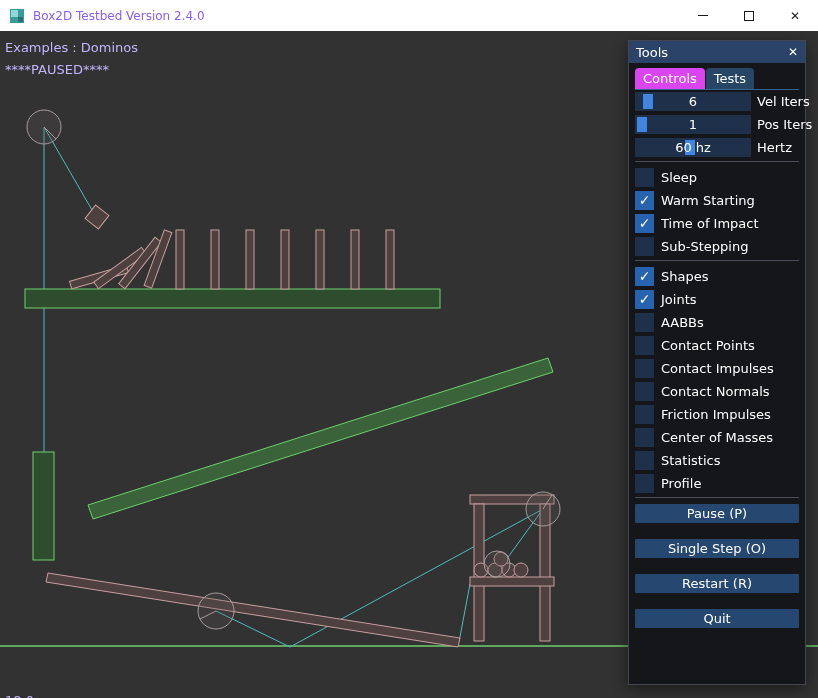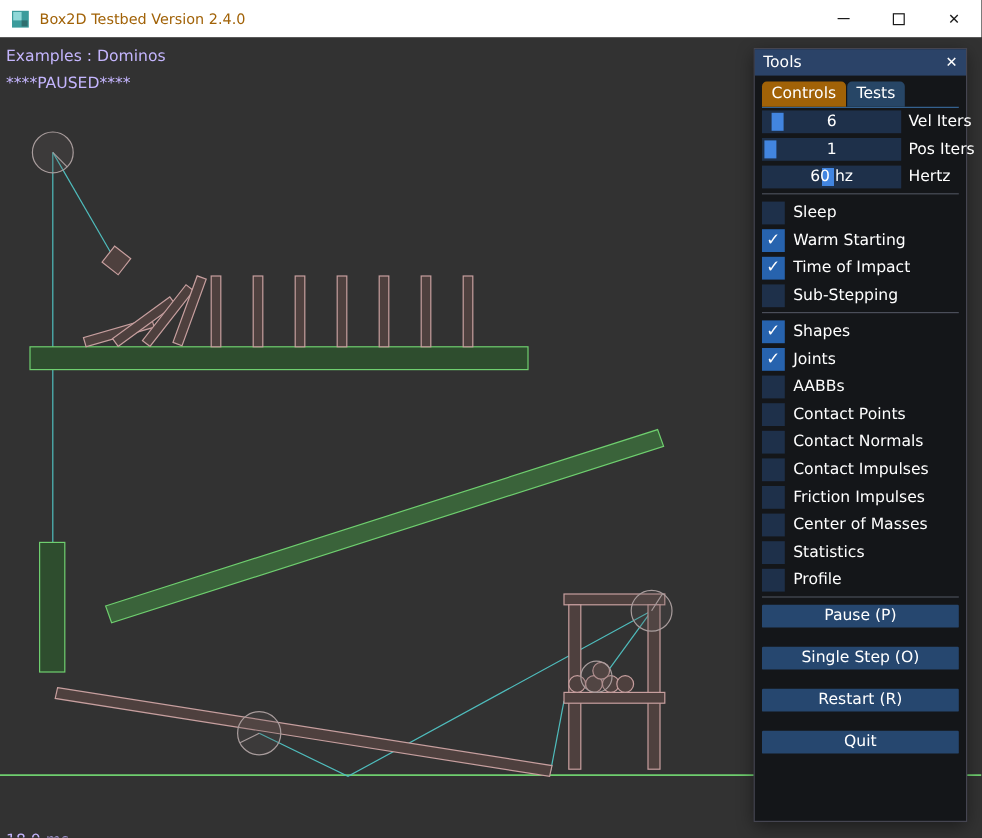--- a/index.html
+++ b/index.html
@@ -10,21 +10,21 @@
     position: relative;
     overflow: hidden;
   }
   
   .titlebar {
     height: 31px; background: #ffffff;
     display: flex; align-items: center;
     position: relative; z-index: 20;
   }
   .app-icon { margin-left: 9px; width: 16px; height: 16px; display: inline-block; }
-  .win-title { margin-left: 8px; font-size: 12px; color: #a16207; }
+  .win-title { margin-left: 8px; font-size: 12px; color: #8b5cf6; }
   .caption-buttons { margin-left: auto; display: flex; height: 31px; }
   .cap-btn {
     width: 46px; height: 31px; display: flex;
     align-items: center; justify-content: center;
     font-size: 12px; color: #1a1a1a; cursor: default;
   }
   .min-bar { width: 10px; height: 1px; background: #1a1a1a; display: inline-block; }
   .max-box { width: 10px; height: 10px; border: 1px solid #1a1a1a; display: inline-block; }
   
   .canvas { position: absolute; top: 31px; left: 0; width: 818px; height: 667px; background: #323232; }
@@ -54,21 +54,21 @@
   .panel-title { font-size: 13px; }
   .panel-close { margin-left: auto; font-size: 12px; cursor: default; }
   .tabbar {
     display: flex; gap: 1px; margin: 5px 6px 0 6px;
     border-bottom: 1px solid rgba(58,110,165,0.85);
   }
   .tab {
     height: 21px; line-height: 21px; padding: 0 8px;
     background: #274666; border-radius: 4px 4px 0 0; cursor: default;
   }
-  .tab.active { background: #a16207; }
+  .tab.active { background: #d946ef; }
   .panel-content { padding: 2px 6px 0 6px; }
   .slider-row { display: flex; align-items: center; margin-bottom: 4px; }
   .slider-frame {
     width: 116px; height: 19px; background: #1e304a; position: relative; flex: none;
   }
   .slider-grab { position: absolute; top: 2px; width: 10px; height: 15px; background: #4285e0; }
   .slider-value {
     position: absolute; left: 0; top: 0; width: 100%; height: 19px;
     line-height: 19px; text-align: center;
   }
@@ -246,25 +246,25 @@
     <div class="check-row">
       <span class="checkbox"></span>
       <span class="check-label">AABBs</span>
     </div>
     <div class="check-row">
       <span class="checkbox"></span>
       <span class="check-label">Contact Points</span>
     </div>
     <div class="check-row">
       <span class="checkbox"></span>
+      <span class="check-label">Contact Impulses</span>
+    </div>
+    <div class="check-row">
+      <span class="checkbox"></span>
       <span class="check-label">Contact Normals</span>
-    </div>
-    <div class="check-row">
-      <span class="checkbox"></span>
-      <span class="check-label">Contact Impulses</span>
     </div>
     <div class="check-row">
       <span class="checkbox"></span>
       <span class="check-label">Friction Impulses</span>
     </div>
     <div class="check-row">
       <span class="checkbox"></span>
       <span class="check-label">Center of Masses</span>
     </div>
     <div class="check-row">

